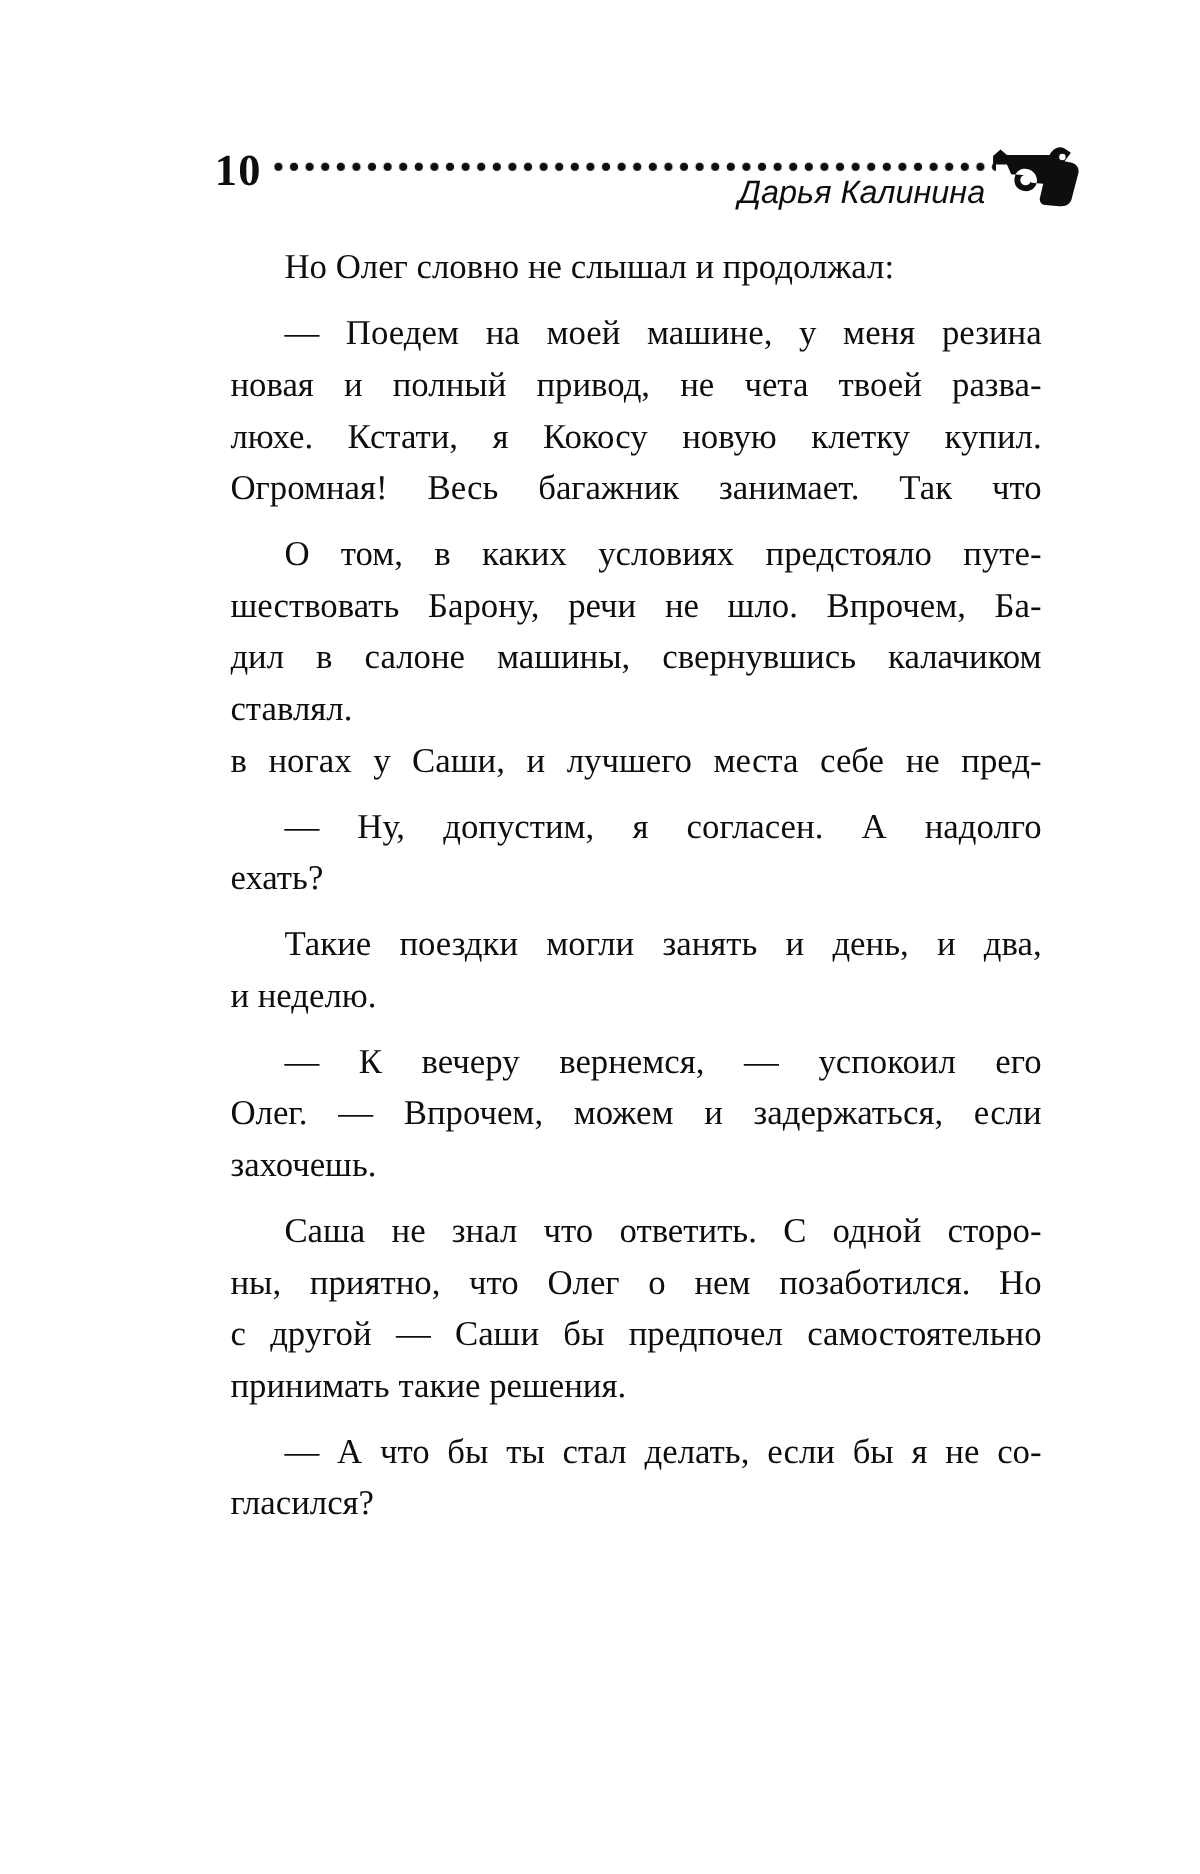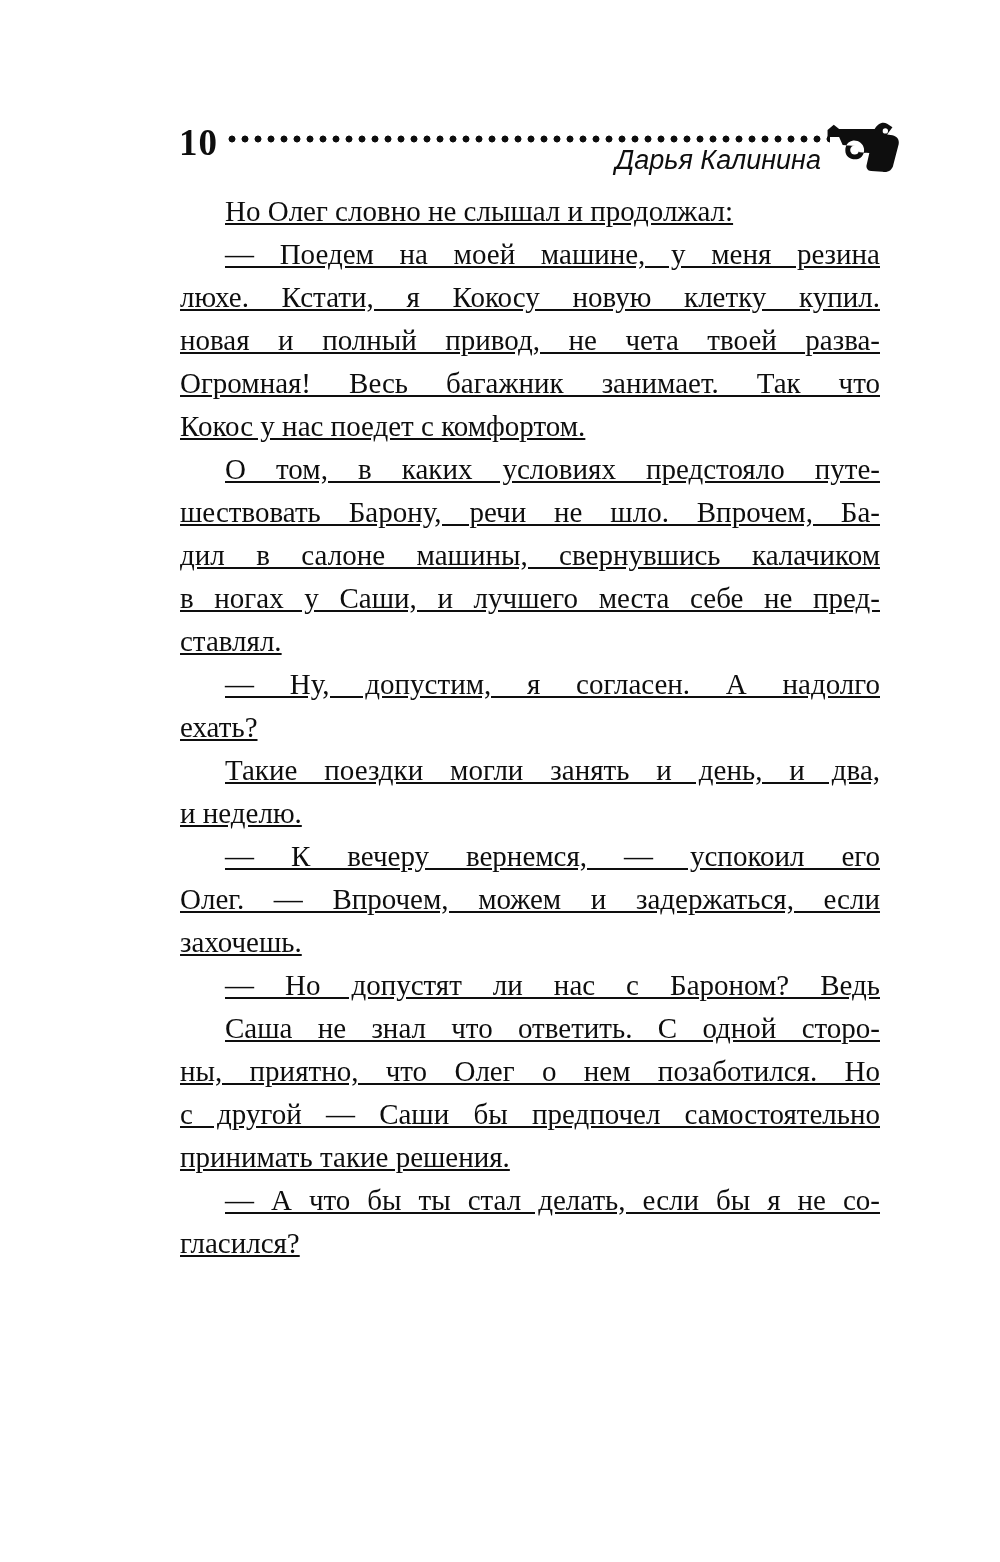--- a/index.html
+++ b/index.html
@@ -57,21 +57,21 @@
   }
   
   .body-text {
     position: absolute;
     left: 180px;
     top: 190px;
     width: 700px;
     font-size: 29px;
     line-height: 43px;
   }
-  .paragraph { margin: 0; text-decoration: underline; }
+  .paragraph { margin: 12px; }
   .line { height: 43px; overflow: hidden; }
   .line.just {
     text-align: justify;
     text-align-last: justify;
     text-justify: inter-word;
   }
   .line.indent { text-indent: 45px; }
 </style>
 </head>
 <body>
@@ -114,47 +114,45 @@
     </div>
     <div class="author">Дарья Калинина</div>
   </div>
 
   <div class="body-text">
       <div class="paragraph">
         <div class="line indent">Но Олег словно не слышал и продолжал:</div>
       </div>
       <div class="paragraph">
         <div class="line indent just">— Поедем на моей машине, у меня резина</div>
+        <div class="line just">новая и полный привод, не чета твоей разва-</div>
         <div class="line just">люхе. Кстати, я Кокосу новую клетку купил.</div>
-        <div class="line just">новая и полный привод, не чета твоей разва-</div>
         <div class="line just">Огромная! Весь багажник занимает. Так что</div>
-        <div class="line">Кокос у нас поедет с комфортом.</div>
       </div>
       <div class="paragraph">
         <div class="line indent just">О том, в каких условиях предстояло путе-</div>
         <div class="line just">шествовать Барону, речи не шло. Впрочем, Ба-</div>
         <div class="line just">дил в салоне машины, свернувшись калачиком</div>
+        <div class="line">ставлял.</div>
         <div class="line just">в ногах у Саши, и лучшего места себе не пред-</div>
-        <div class="line">ставлял.</div>
       </div>
       <div class="paragraph">
         <div class="line indent just">— Ну, допустим, я согласен. А надолго</div>
         <div class="line">ехать?</div>
       </div>
       <div class="paragraph">
         <div class="line indent just">Такие поездки могли занять и день, и два,</div>
         <div class="line">и неделю.</div>
       </div>
       <div class="paragraph">
         <div class="line indent just">— К вечеру вернемся, — успокоил его</div>
         <div class="line just">Олег. — Впрочем, можем и задержаться, если</div>
         <div class="line">захочешь.</div>
       </div>
       <div class="paragraph">
-        <div class="line indent just">— Но допустят ли нас с Бароном? Ведь</div>
       </div>
       <div class="paragraph">
         <div class="line indent just">Саша не знал что ответить. С одной сторо-</div>
         <div class="line just">ны, приятно, что Олег о нем позаботился. Но</div>
         <div class="line just">с другой — Саши бы предпочел самостоятельно</div>
         <div class="line">принимать такие решения.</div>
       </div>
       <div class="paragraph">
         <div class="line indent just">— А что бы ты стал делать, если бы я не со-</div>
         <div class="line">гласился?</div>

